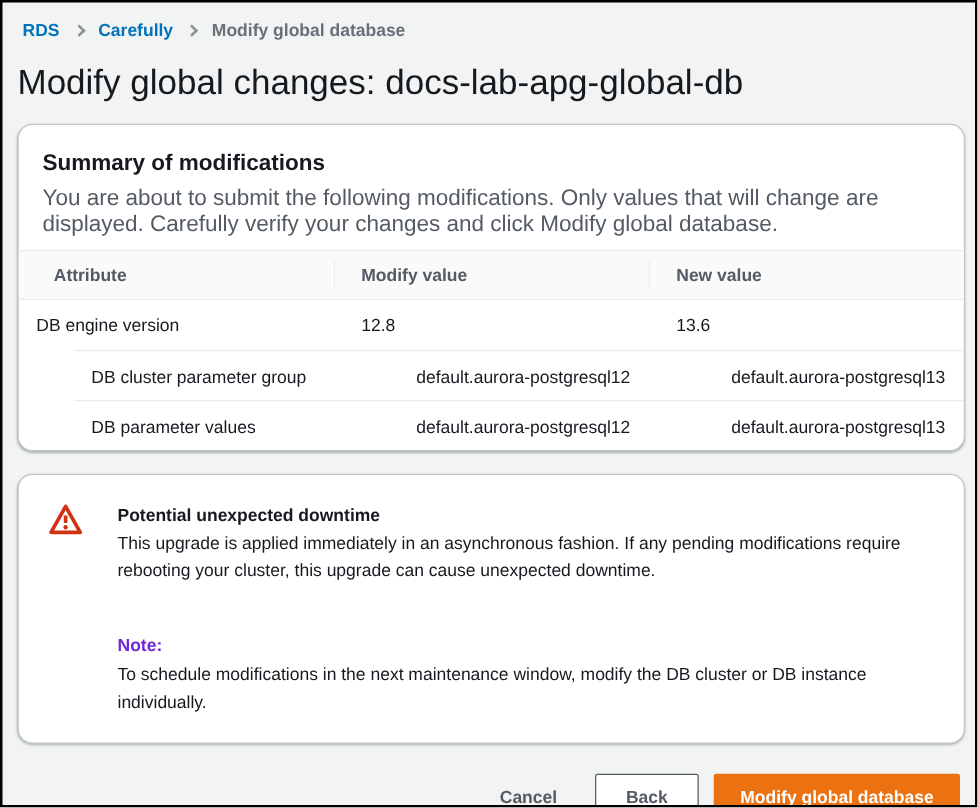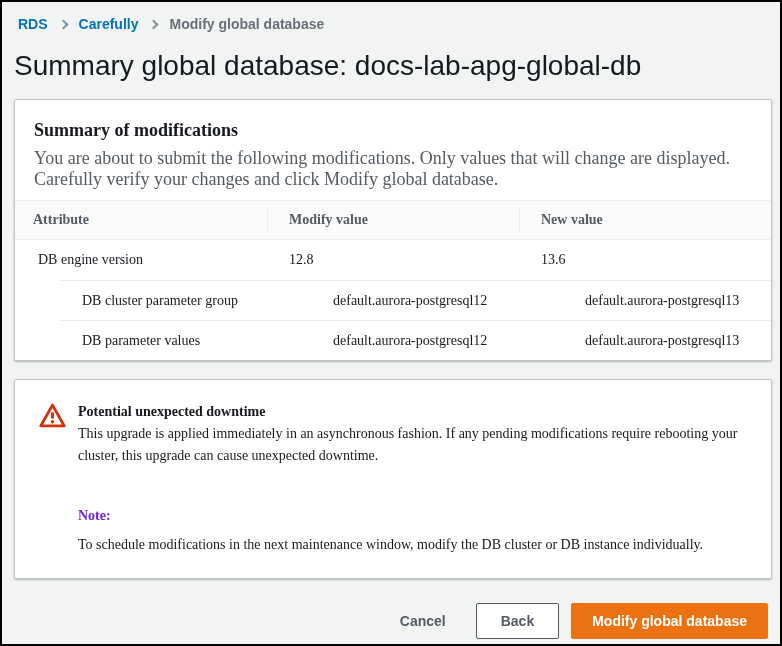--- a/index.html
+++ b/index.html
@@ -48,23 +48,22 @@
     line-height: 34px;
     font-weight: 500;
     color: #16191f;
   }
   
   .card {
     margin: 16px 12px 0 12px;
     width: 758px;
     background: #ffffff;
     border: 1px solid #c1c7c9;
-    border-radius: 2px;
+    border-radius: 12px;
     box-shadow: 0 1px 2px 0 rgba(0, 28, 36, 0.3);
-    font-family: Liberation Serif, serif;
   }
   .card-head { padding: 18px 20px 10px 19px; }
   .card-head h2 {
     font-size: 18px;
     line-height: 24px;
     font-weight: 700;
     color: #16191f;
   }
   .card-head p {
     margin-top: 6px;
@@ -79,21 +78,21 @@
     display: flex;
     height: 40px;
     background: #fafafa;
     border-top: 1px solid #eaeded;
     border-bottom: 1px solid #eaeded;
   }
   .th {
     flex: 0 0 252px;
     display: flex;
     align-items: center;
-    padding-left: 18px;
+    padding-left: 28px;
     font-size: 14px;
     font-weight: 700;
     color: #545b64;
     position: relative;
   }
   .th + .th { padding-left: 22px; }
   .th + .th::before {
     content: "";
     position: absolute;
     left: 0;
@@ -104,42 +103,43 @@
   }
   .tbl-row {
     display: flex;
     height: 40px;
   }
   .tbl-row + .tbl-row { border-top: 1px solid #eaeded; margin-left: 44px; }
   .td {
     flex: 0 0 252px;
     display: flex;
     align-items: center;
-    padding-left: 23px;
+    padding-left: 14px;
     font-size: 14px;
     color: #16191f;
   }
   .td + .td { padding-left: 22px; }
   
   .warning-card { margin-top: 18px; }
   .warn-flex {
     display: flex;
     padding: 21px 20px 22px 24px;
+    gap: 16px;
   }
   .warn-icon {
     flex: 0 0 auto;
     margin-right: 12px;
     margin-top: 1px;
     line-height: 0;
   }
   .warn-text { font-size: 14px; line-height: 22px; max-width: 660px; }
   .warn-title { font-weight: 700; color: #16191f; }
   .warn-body { color: #16191f; }
   .note-title { margin-top: 38px; font-weight: 700; color: #6d28d9; }
-  .note-body { margin-top: 7px; color: #16191f; }
+  .note-body { margin-top: 1px; color: #16191f; }
   
   .action-bar {
     margin: 24px 12px 0 12px;
     display: flex;
     justify-content: flex-end;
     align-items: center;
   }
   button { font-family: inherit; cursor: pointer; }
   .btn-link {
     background: transparent;
@@ -178,21 +178,21 @@
 <div class="window">
 
   <nav class="breadcrumb">
     <a href="#">RDS</a>
     <span class="chev"></span>
     <a href="#">Carefully</a>
     <span class="chev"></span>
     <span class="crumb-current">Modify global database</span>
   </nav>
 
-  <h1 class="page-title">Summary global database: docs-lab-apg-global-db</h1>
+  <h1 class="page-title">Modify global changes: docs-lab-apg-global-db</h1>
 
   <section class="card">
     <div class="card-head">
       <h2>Summary of modifications</h2>
       <p>You are about to submit the following modifications. Only values that will change are displayed. Carefully verify your changes and click Modify global database.</p>
     </div>
     <div class="tbl">
       <div class="tbl-header">
         <div class="th">Attribute</div>
         <div class="th">Modify value</div>

